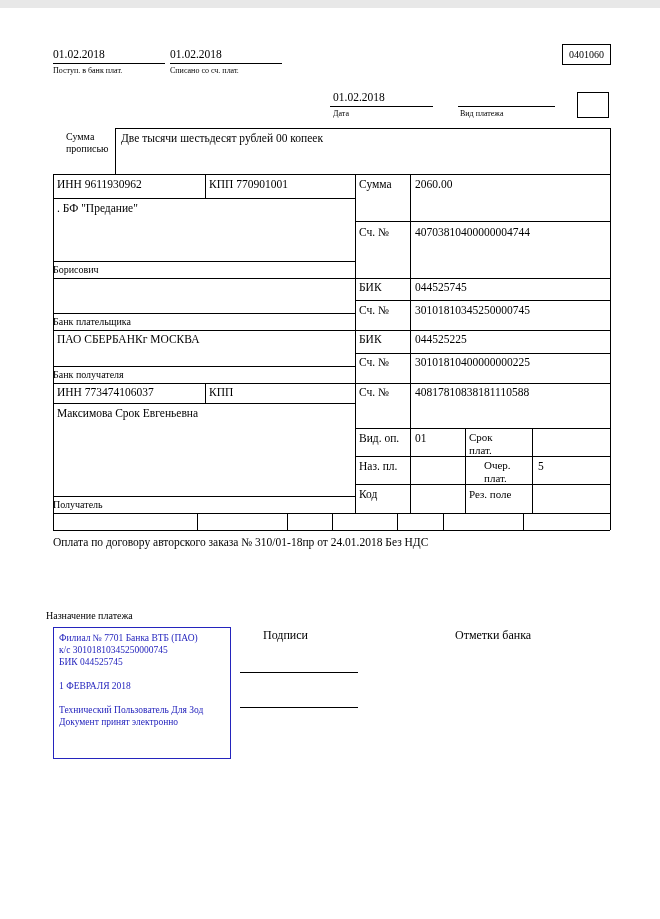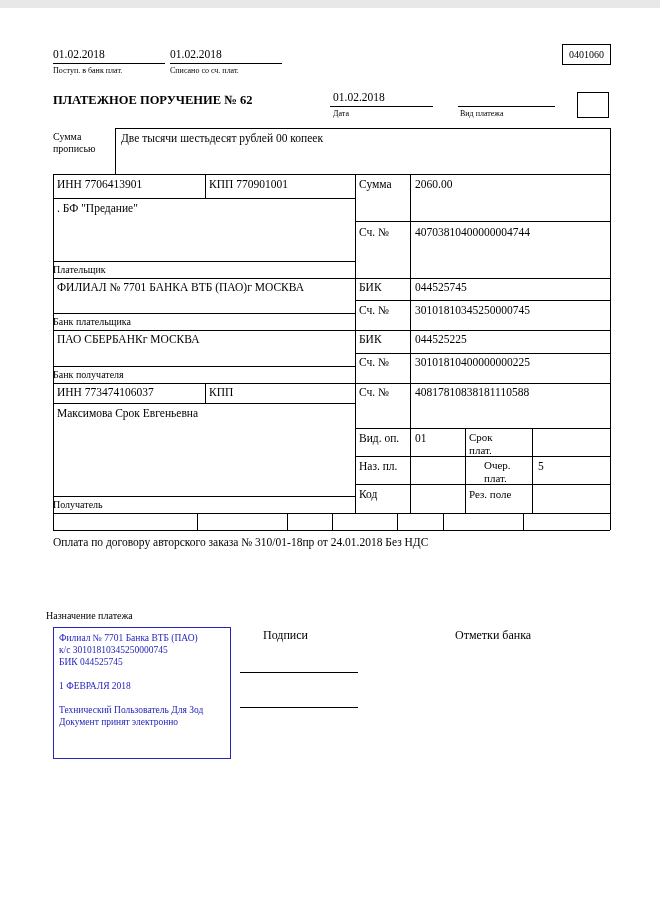--- a/index.html
+++ b/index.html
@@ -49,32 +49,31 @@
   <div class="t" style="left:53px; top:40px;">01.02.2018</div>
   <div class="h" style="left:53px; top:55px; width:112px;"></div>
   <div class="t sm" style="left:53px; top:58px;">Поступ. в банк плат.</div>
 
   <div class="t" style="left:170px; top:40px;">01.02.2018</div>
   <div class="h" style="left:170px; top:55px; width:112px;"></div>
   <div class="t sm" style="left:170px; top:58px;">Списано со сч. плат.</div>
 
   <div class="box code-box">0401060</div>
 
-  <div class="t title" style="left:53px; top:85px;">ПЛАТЕЖНОЕ ПОРУЧЕНИЕ № 62</div>
 
   <div class="t" style="left:333px; top:83px;">01.02.2018</div>
   <div class="h" style="left:330px; top:98px; width:103px;"></div>
   <div class="t sm" style="left:333px; top:101px;">Дата</div>
 
   <div class="h" style="left:458px; top:98px; width:97px;"></div>
   <div class="t sm" style="left:460px; top:101px;">Вид платежа</div>
 
   <div class="box type-box"></div>
 
-  <div class="t lbl wrap" style="left:53px; top:123px; width:58px;">Сумма прописью</div>
+  <div class="t lbl wrap" style="left:66px; top:123px; width:58px;">Сумма прописью</div>
   <div class="h" style="left:115px; top:120px; width:495px;"></div>
   <div class="v" style="left:115px; top:120px; height:46px;"></div>
   <div class="t" style="left:121px; top:124px;">Две тысячи шестьдесят рублей 00 копеек</div>
 
   <div class="h" style="left:53px;  top:166px; width:557px;"></div>
   <div class="h" style="left:53px;  top:190px; width:302px;"></div>
   <div class="h" style="left:355px; top:213px; width:255px;"></div>
   <div class="h" style="left:53px;  top:253px; width:302px;"></div>
   <div class="h" style="left:53px;  top:270px; width:557px;"></div>
   <div class="h" style="left:355px; top:292px; width:255px;"></div>
@@ -100,30 +99,29 @@
   <div class="v" style="left:465px; top:420px; height:85px;"></div>
   <div class="v" style="left:532px; top:420px; height:85px;"></div>
 
   <div class="v" style="left:197px; top:505px; height:17px;"></div>
   <div class="v" style="left:287px; top:505px; height:17px;"></div>
   <div class="v" style="left:332px; top:505px; height:17px;"></div>
   <div class="v" style="left:397px; top:505px; height:17px;"></div>
   <div class="v" style="left:443px; top:505px; height:17px;"></div>
   <div class="v" style="left:523px; top:505px; height:17px;"></div>
 
-  <div class="t" style="left:57px;  top:170px;">ИНН 7706413901</div>
+  <div class="t" style="left:57px;  top:170px;">ИНН 9611930962</div>
   <div class="t" style="left:209px; top:170px;">КПП 770901001</div>
   <div class="t" style="left:359px; top:170px;">Сумма</div>
   <div class="t" style="left:415px; top:170px;">2060.00</div>
   <div class="t" style="left:57px;  top:194px;">. БФ "Предание"</div>
   <div class="t" style="left:359px; top:218px;">Сч. №</div>
   <div class="t" style="left:415px; top:218px;">40703810400000004744</div>
-  <div class="t lbl" style="left:53px; top:256px;">Плательщик</div>
+  <div class="t lbl" style="left:53px; top:256px;">Борисович</div>
 
-  <div class="t" style="left:57px;  top:273px;">ФИЛИАЛ № 7701 БАНКА ВТБ (ПАО)г МОСКВА</div>
   <div class="t" style="left:359px; top:273px;">БИК</div>
   <div class="t" style="left:415px; top:273px;">044525745</div>
   <div class="t" style="left:359px; top:296px;">Сч. №</div>
   <div class="t" style="left:415px; top:296px;">30101810345250000745</div>
   <div class="t lbl" style="left:53px; top:308px;">Банк плательщика</div>
 
   <div class="t" style="left:57px;  top:325px;">ПАО СБЕРБАНКг МОСКВА</div>
   <div class="t" style="left:359px; top:325px;">БИК</div>
   <div class="t" style="left:415px; top:325px;">044525225</div>
   <div class="t" style="left:359px; top:348px;">Сч. №</div>

